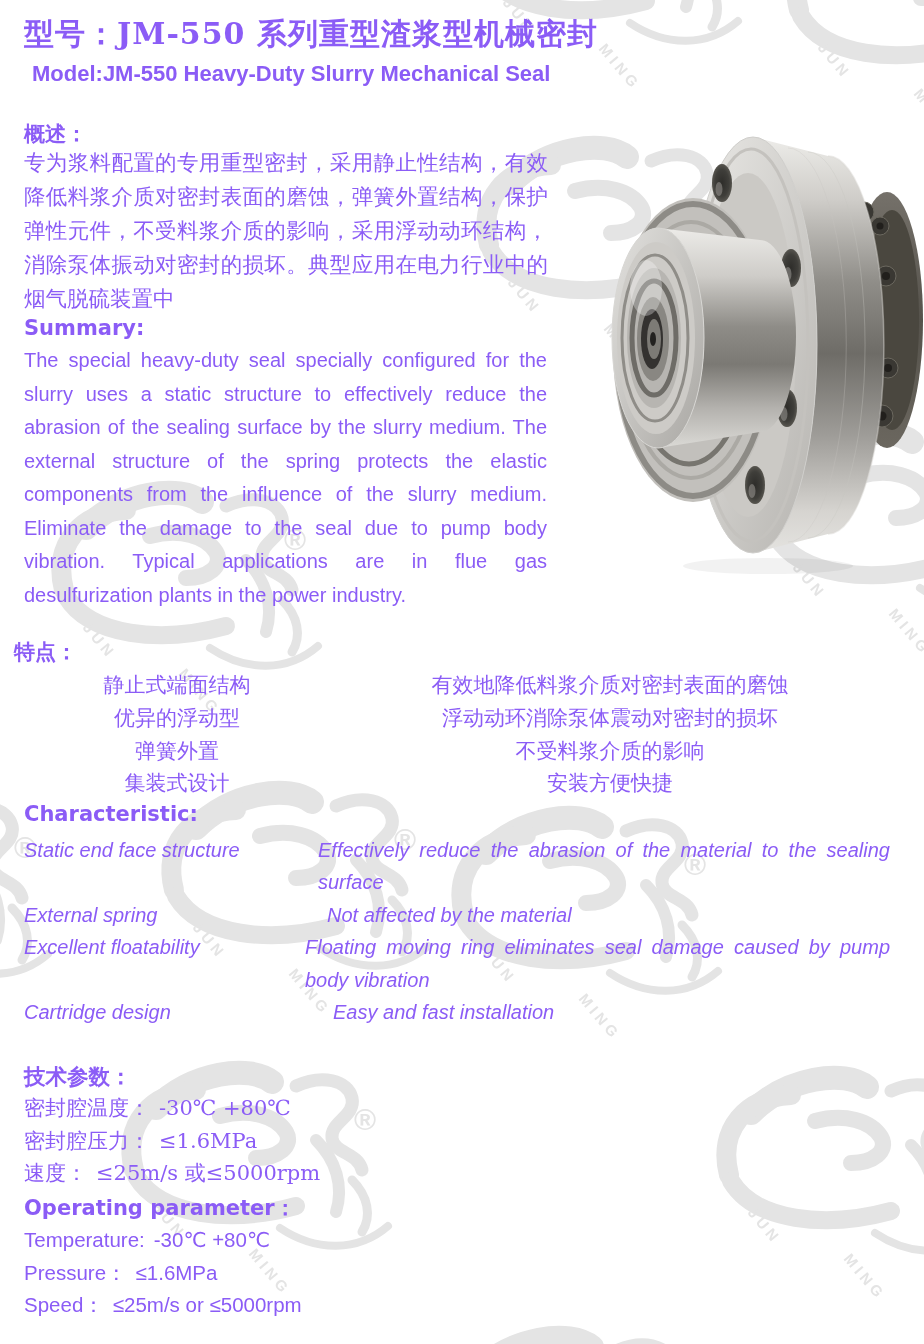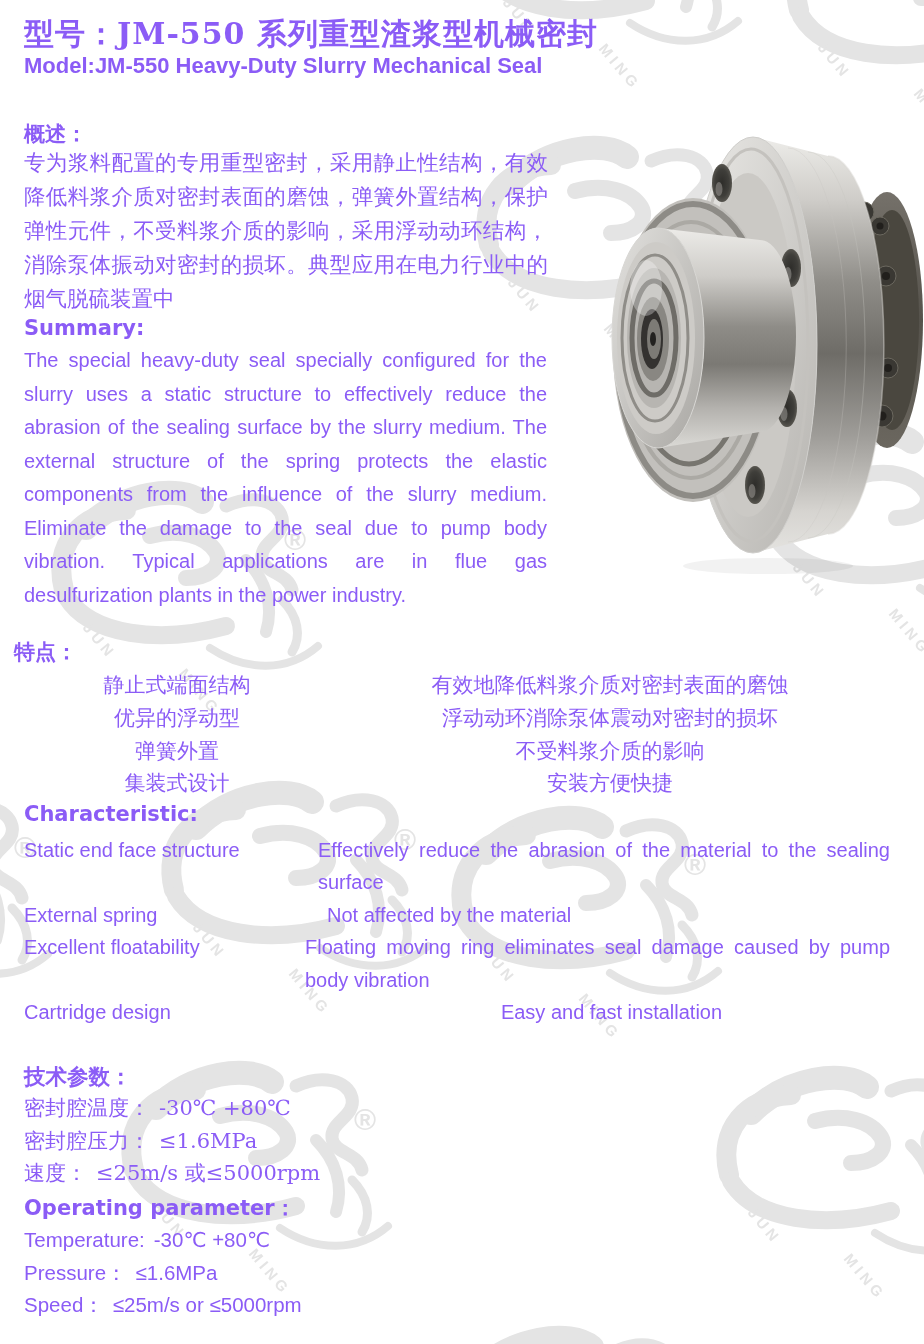--- a/index.html
+++ b/index.html
@@ -20,41 +20,41 @@
   .wm{position:absolute;width:300px;height:260px;color:#e4e4e4;overflow:visible;}
   .wm-reg{font-size:30px;font-weight:bold;fill:currentColor;font-family:"Liberation Sans",sans-serif;}
   .wm-small{font-size:15px;font-weight:bold;letter-spacing:4px;fill:currentColor;font-family:"Liberation Sans",sans-serif;}
 
   
   .abs{position:absolute;}
   .zh{font-family:"DejaVu Serif","Liberation Serif",serif;}
   .hd{font-weight:bold;font-size:21px;font-family:"DejaVu Sans","Liberation Sans",sans-serif;}
 
   .title-zh{left:24px;top:14px;font-size:30px;font-weight:bold;letter-spacing:1px;margin:0;}
-  .title-en{left:24px;top:53px;font-size:22px;font-weight:bold;margin:0;text-align:right;}
+  .title-en{left:24px;top:53px;font-size:22px;font-weight:bold;margin:8px;text-align:right;}
 
   .h-overview{left:24px;top:120px;}
   .p-zh{left:24px;top:146px;width:524px;font-size:21.5px;line-height:34px;text-align:justify;margin:0;}
   .h-summary{left:24px;top:316px;}
   .p-en{left:24px;top:344px;width:523px;font-size:20px;line-height:33.5px;text-align:justify;margin:0;}
 
   .h-features{left:14px;top:638px;}
   .ftable{left:24px;top:669px;width:866px;font-size:21px;line-height:32.8px;text-align:center;}
   .frow{display:flex;}
   .frow .fname{width:306px;flex:0 0 auto;}
   .frow .fdesc{flex:1;}
 
   .h-char{left:24px;top:802px;}
-  .ctable{left:24px;top:834px;width:866px;font-size:20px;line-height:32.4px;}
+  .ctable{left:24px;top:834px;width:866px;font-size:20px;line-height:32.4px;font-style:italic;}
   .crow{display:flex;}
   .crow .cname{width:281px;flex:0 0 auto;}
   .crow .cdesc{flex:1;text-align:justify;}
   .crow.ind1 .cdesc{padding-left:13px;}
   .crow.ind2 .cdesc{padding-left:22px;text-align:left;}
-  .crow.ind4 .cdesc{padding-left:28px;text-align:center;}
+  .crow.ind4 .cdesc{padding-left:28px;text-align:left;}
 
   .h-params-zh{left:24px;top:1062px;font-size:21.5px;text-align:right;}
   .ptable-zh{left:24px;top:1092px;font-size:21px;line-height:32.7px;}
   .h-params-en{left:24px;top:1194px;}
   .ptable-en{left:24px;top:1224px;font-size:20.5px;line-height:32.6px;}
   .prow .pval{margin-left:9px;}
 </style>
 </head>
 <body>
 

